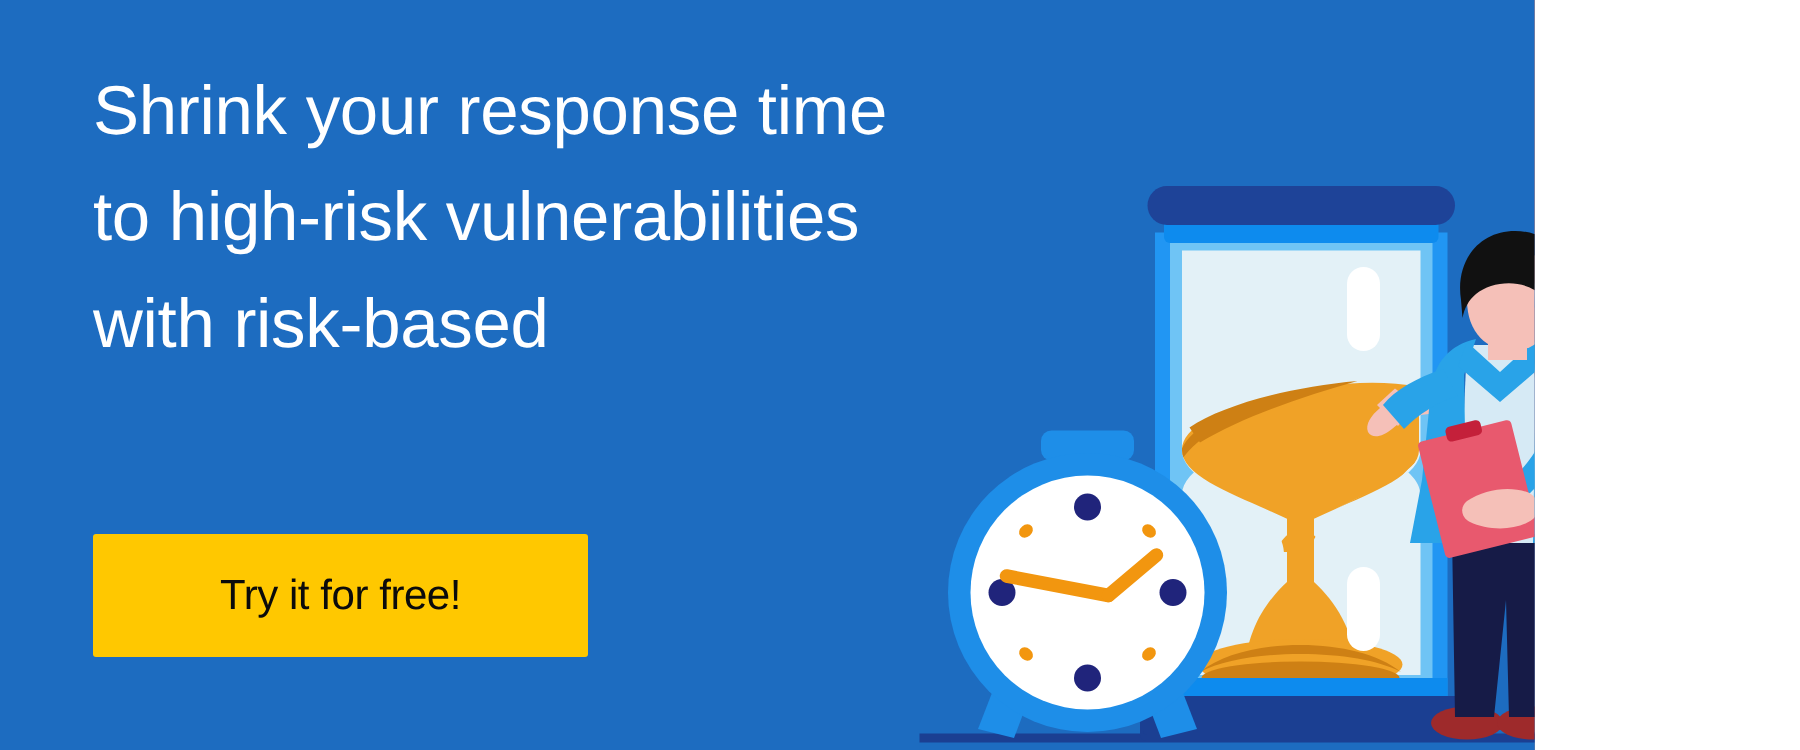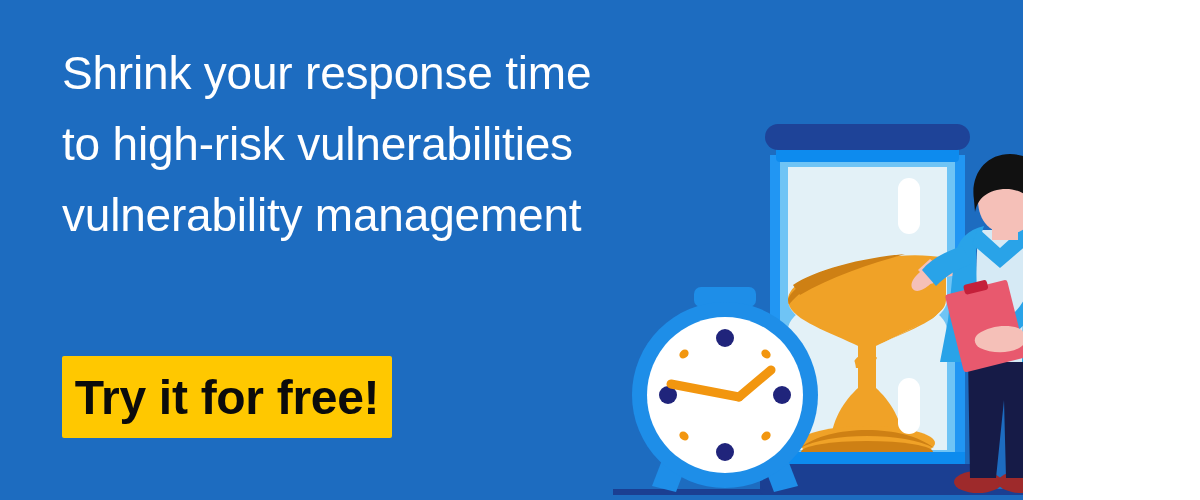--- a/index.html
+++ b/index.html
@@ -40,22 +40,22 @@
     position: absolute;
     left: 62px;
     top: 356px;
     width: 330px;
     height: 82px;
     background: #FFC800;
     border: none;
     border-radius: 2px;
     color: #0B0B0B;
     font-family: "Liberation Sans", sans-serif;
-    font-size: 48px;
-    font-weight: 700;
+    font-size: 28px;
+    font-weight: 400;
     letter-spacing: -0.3px;
     cursor: pointer;
     z-index: 40;
     padding: 0;
   }
 
   
   .art {
     position: absolute;
     left: 0;
@@ -257,19 +257,19 @@
   </div>
 
   <div class="copy">
     <div class="headline-line">
       <span class="hl-reg">Shrink your response time</span><span class="hl-bold"></span>
     </div>
     <div class="headline-line">
       <span class="hl-reg">to </span><span class="hl-bold">high-risk vulnerabilities</span>
     </div>
     <div class="headline-line">
-      <span class="hl-reg"></span><span class="hl-bold">vulnerability management</span>
+      <span class="hl-reg">with </span><span class="hl-bold">risk-based</span>
     </div>
   </div>
 
   <button class="cta-button">Try it for free!</button>
 
 </div>
 
 </body></html>

